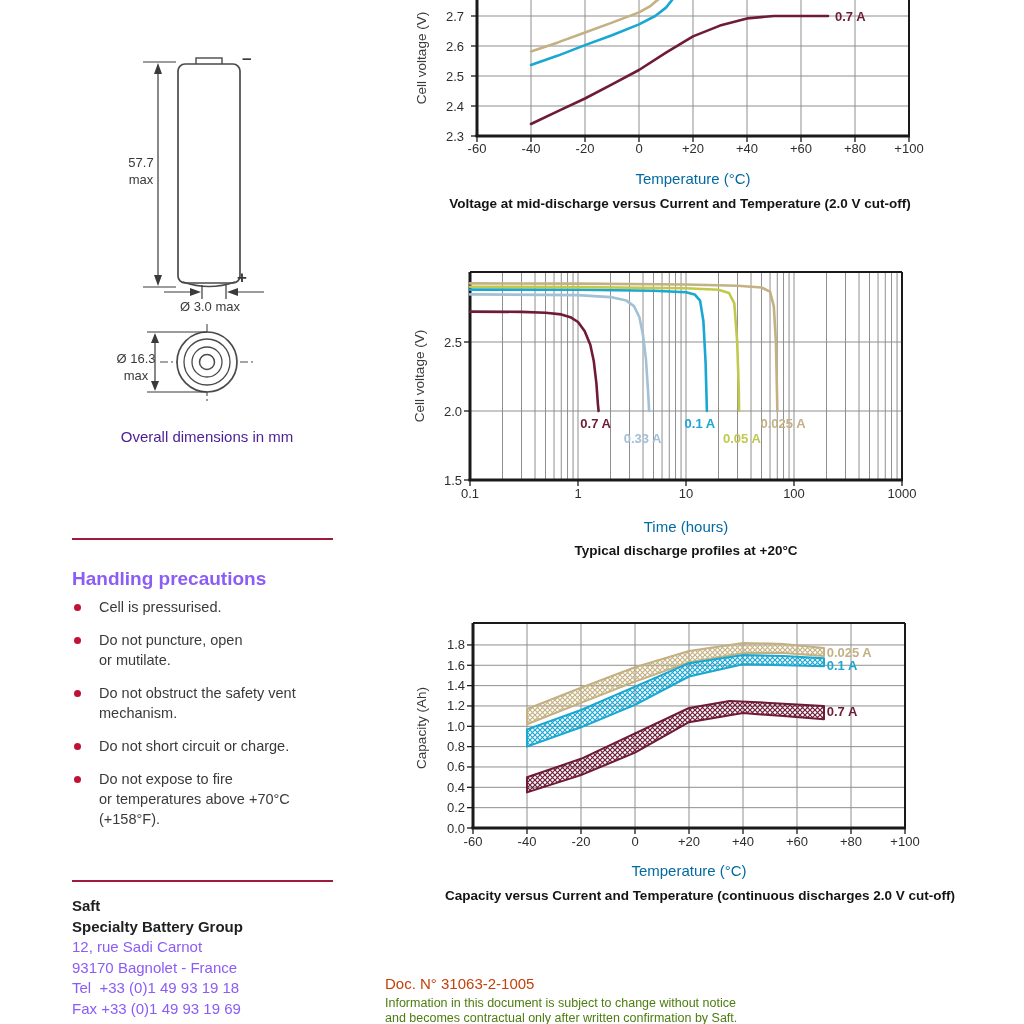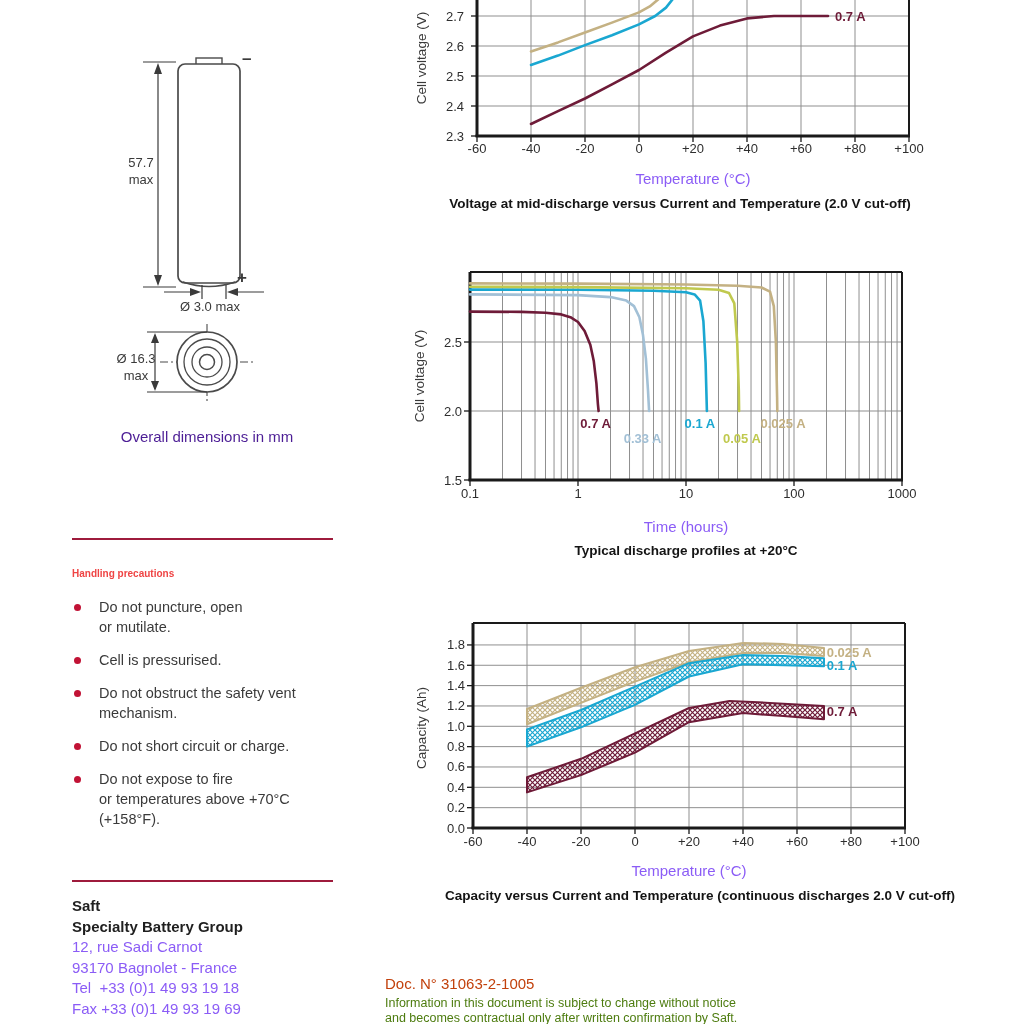--- a/index.html
+++ b/index.html
@@ -5,25 +5,25 @@
   html,body{margin:0;padding:0;background:#fff;}
   #page{position:relative;width:1024px;height:1024px;background:#ffffff;overflow:hidden;
         font-family:"Liberation Sans",sans-serif;color:#3a3a3a;}
   .abs{position:absolute;}
   svg text{font-family:"Liberation Sans",sans-serif;}
   .tick{font-size:13px;fill:#2e2e2e;}
   .axlab{font-size:13.5px;fill:#3a3a3a;}
   .serlab{font-size:13px;font-weight:bold;}
   .dimtxt{font-size:13px;fill:#3a3a3a;}
   .sign{font-size:17px;fill:#3a3a3a;font-weight:bold;}
-  .chart-xlabel{font-size:15px;color:#8b5cf6;text-align:center;white-space:nowrap;}
+  .chart-xlabel{font-size:15px;color:#0369a1;text-align:center;white-space:nowrap;}
   .chart-caption{font-size:13.5px;font-weight:bold;color:#141414;text-align:center;white-space:nowrap;}
   .drawing-caption{font-size:15px;color:#4c1d95;text-align:center;}
   .rule{height:2px;background:#9e1b3c;}
-  .hp-head{font-size:10px;font-weight:bold;color:#ef4444;}
+  .hp-head{font-size:19px;font-weight:bold;color:#8b5cf6;}
   .hp-list{list-style:none;margin:0;padding:0;width:290px;}
   .hp-list li{position:relative;padding-left:27px;margin-bottom:13px;font-size:14.5px;
               line-height:20px;white-space:pre-line;color:#3a3a3a;}
   .hp-list li::before{content:"";position:absolute;left:2px;top:7px;width:7px;height:7px;
               border-radius:50%;background:#c11235;}
   .footer-block div{font-size:15px;line-height:20.5px;white-space:pre;color:#8b5cf6;}
   .footer-block div.b{font-weight:bold;color:#1f1f1f;}
   .doc-number{font-size:15px;color:#c2410c;}
   .doc-disclaimer{font-size:12.5px;line-height:14.5px;color:#4d7c0f;white-space:pre-line;}
 </style>
@@ -74,23 +74,23 @@
     <polygon points="51,61 59,61 55,71" fill="#3a3a3a"></polygon>
     <text class="dimtxt" x="36" y="43" text-anchor="middle">Ø 16.3</text>
     <text class="dimtxt" x="36" y="60" text-anchor="middle">max</text>
   </svg>
 
   <div class="abs drawing-caption" style="left:100px;top:428px;width:214px;">Overall dimensions in mm</div>
 
   <div class="abs rule" style="left:72px;top:538px;width:261px;"></div>
   <div class="abs hp-head" style="left:72px;top:568px;">Handling precautions</div>
   <ul class="abs hp-list" style="left:72px;top:597px;">
+      <li>Cell is pressurised.</li>
       <li>Do not puncture, open
 or mutilate.</li>
-      <li>Cell is pressurised.</li>
       <li>Do not obstruct the safety vent
 mechanism.</li>
       <li>Do not short circuit or charge.</li>
       <li>Do not expose to fire
 or temperatures above +70°C
 (+158°F).</li>
     </ul>
 
   <div class="abs rule" style="left:72px;top:880px;width:261px;"></div>
   <div class="abs footer-block" style="left:72px;top:896px;">

